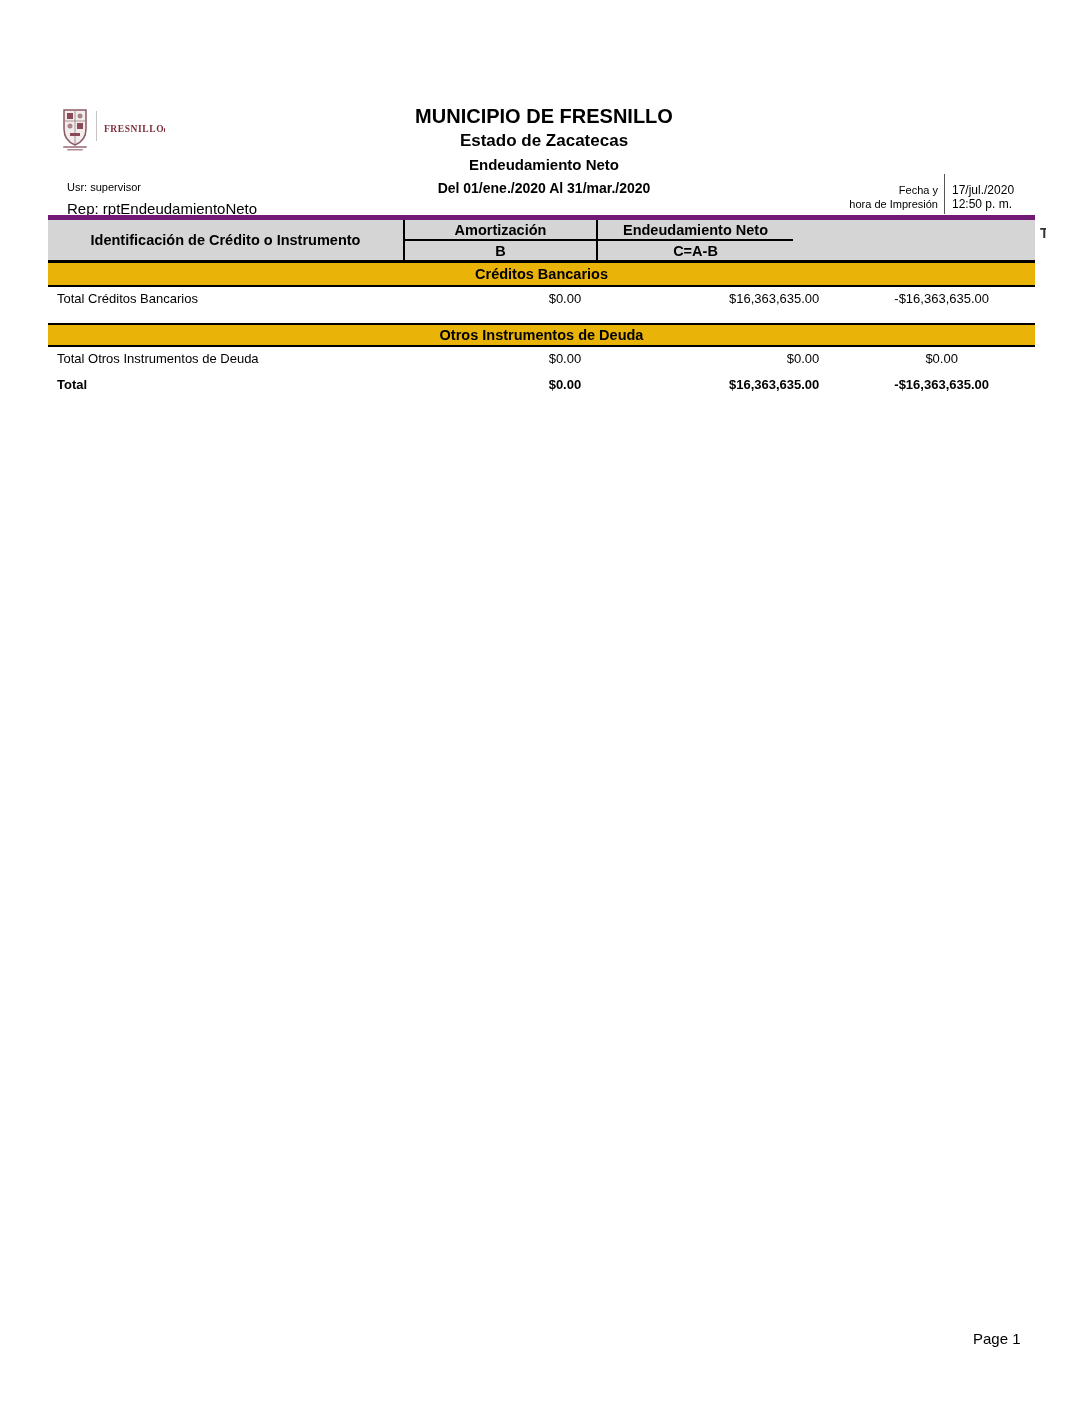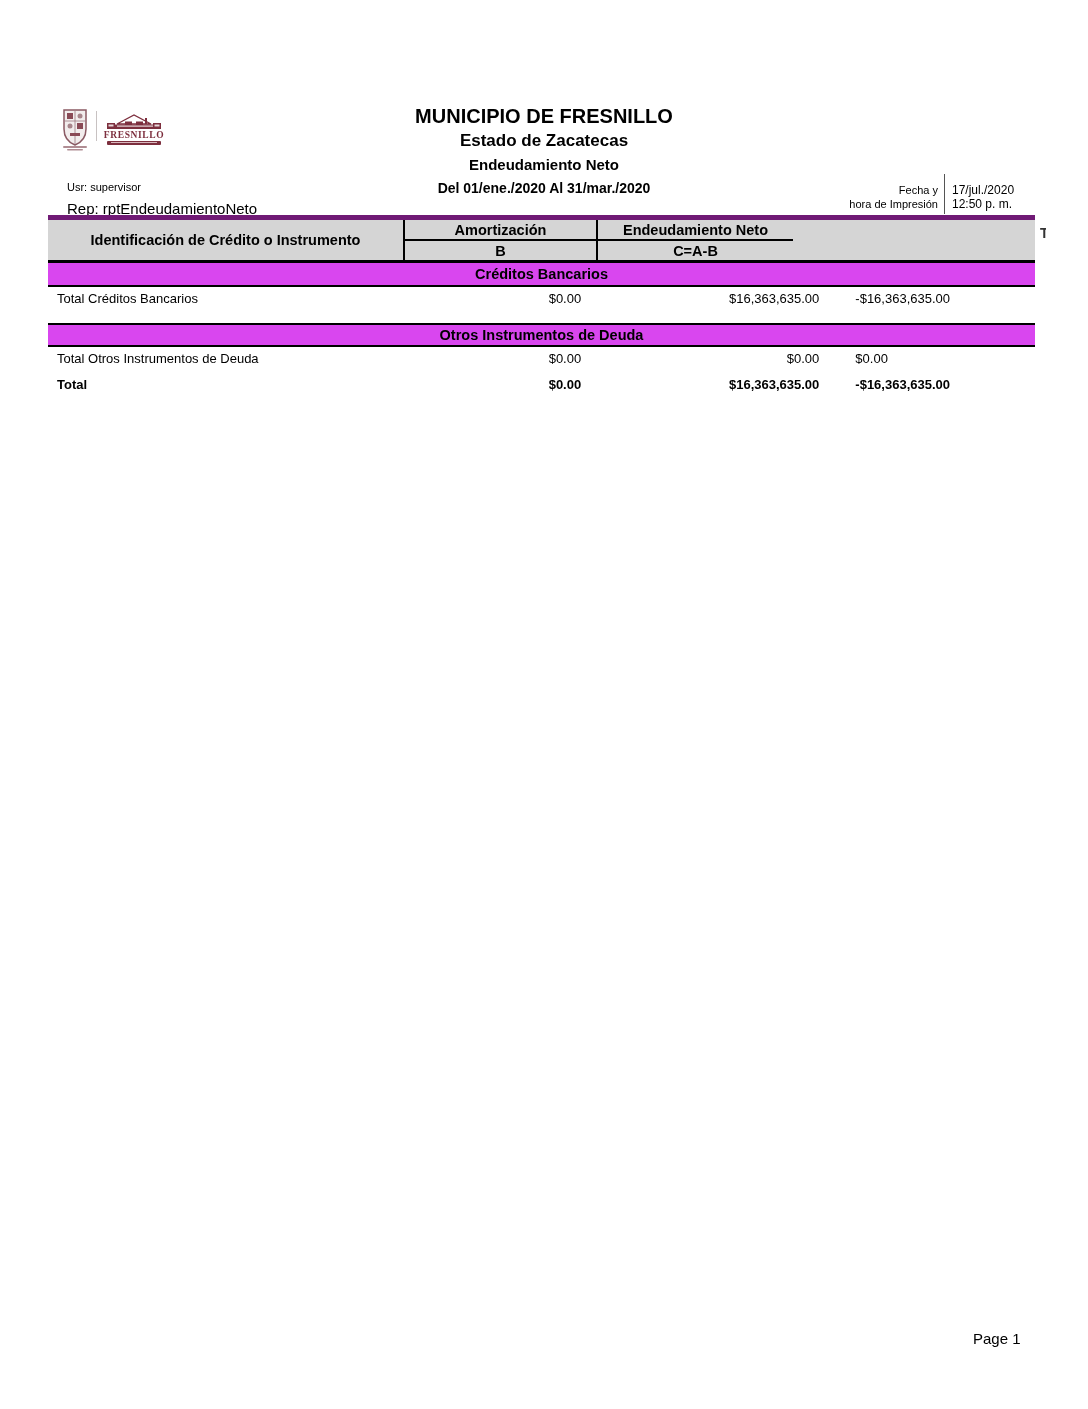--- a/index.html
+++ b/index.html
@@ -6,21 +6,21 @@
   html,body { background:#ffffff; }
   .page {
     position:relative; width:1088px; height:1409px; background:#ffffff;
     font-family:"Liberation Sans", sans-serif; color:#000; overflow:hidden;
   }
 
   
   .logo { position:absolute; left:58px; top:104px; width:112px; height:50px; display:flex; align-items:center; }
   .logo .crest { width:34px; height:44px; }
   .logo .logo-divider { width:1px; height:30px; background:#c8c2c2; margin:0 6px 6px 4px; }
-  .logo .right-mark { display:flex; flex-direction:column; align-items:center; width:62px; }
+  .logo .right-mark { display:flex; flex-direction:row; align-items:center; width:62px; }
   .logo .building { width:58px; height:16px; }
   .wordmark { font-family:"Liberation Serif", serif; font-weight:bold; font-size:9.5px; letter-spacing:0.6px; color:#7d2f3e; line-height:10px; }
   .tagline-bar { width:54px; height:4px; background:#7d2f3e; border-radius:1px; margin-top:1px; position:relative; }
   .tagline-bar:after { content:""; position:absolute; left:4px; right:4px; top:1.5px; height:1px; background:#d9b8be; }
 
   
   .title-block { position:absolute; left:0; top:105px; width:100%; text-align:center; font-weight:bold; }
   .t1 { font-size:20px; line-height:22px; }
   .t2 { font-size:17px; line-height:19px; margin-top:4px; }
   .t3 { font-size:15px; line-height:17px; margin-top:6px; }
@@ -40,28 +40,28 @@
   .thead { display:flex; background:#d5d5d5; border-top:5px solid #701a75; border-bottom:3px solid #000; height:48px; }
   .th-id { width:357px; border-right:2px solid #000; display:flex; align-items:center; justify-content:center; font-weight:bold; font-size:14.5px; }
   .th-col { display:flex; flex-direction:column; }
   .th-col .lbl { height:24px; display:flex; align-items:center; justify-content:center; font-weight:bold; font-size:14.5px; border-bottom:2px solid #000; }
   .th-col .sub { height:22px; display:flex; align-items:center; justify-content:center; font-weight:bold; font-size:14.5px; }
   .w-a { width:240px; border-right:2px solid #000; }
   .w-b { width:193px; border-right:2px solid #000; }
   .w-c { width:195px; }
   .clip-frag { position:absolute; left:992px; top:5px; width:6px; overflow:hidden; font-weight:bold; font-size:14px; color:#333; }
 
-  .band { background:#d946ef; height:24px; display:flex; align-items:center; justify-content:center; font-weight:bold; font-size:14.5px; border-bottom:2px solid #000; }
+  .band { background:#eab308; height:24px; display:flex; align-items:center; justify-content:center; font-weight:bold; font-size:14.5px; border-bottom:2px solid #000; }
   .band.bordered-top { border-top:2px solid #000; }
 
   .trow { display:flex; font-size:13px; line-height:16px; margin-top:4px;gap:28px; }
   .trow .c-label { width:357px; padding-left:9px; }
   .trow .c-a { width:240px; text-align:right; padding-right:42px; }
   .trow .c-b { width:193px; text-align:right; padding-right:8px; }
-  .trow .c-c { width:197px; text-align:left; padding-right:7px; }
+  .trow .c-c { width:197px; text-align:center; padding-right:7px; }
   .trow.bold { font-weight:bold; }
   .gap { height:16px; }
   .row-space { height:6px; }
 
   .page-number { position:absolute; left:973px; top:1330px; font-size:15px; }
 </style>
 </head>
 <body>
 
 <div class="page">

